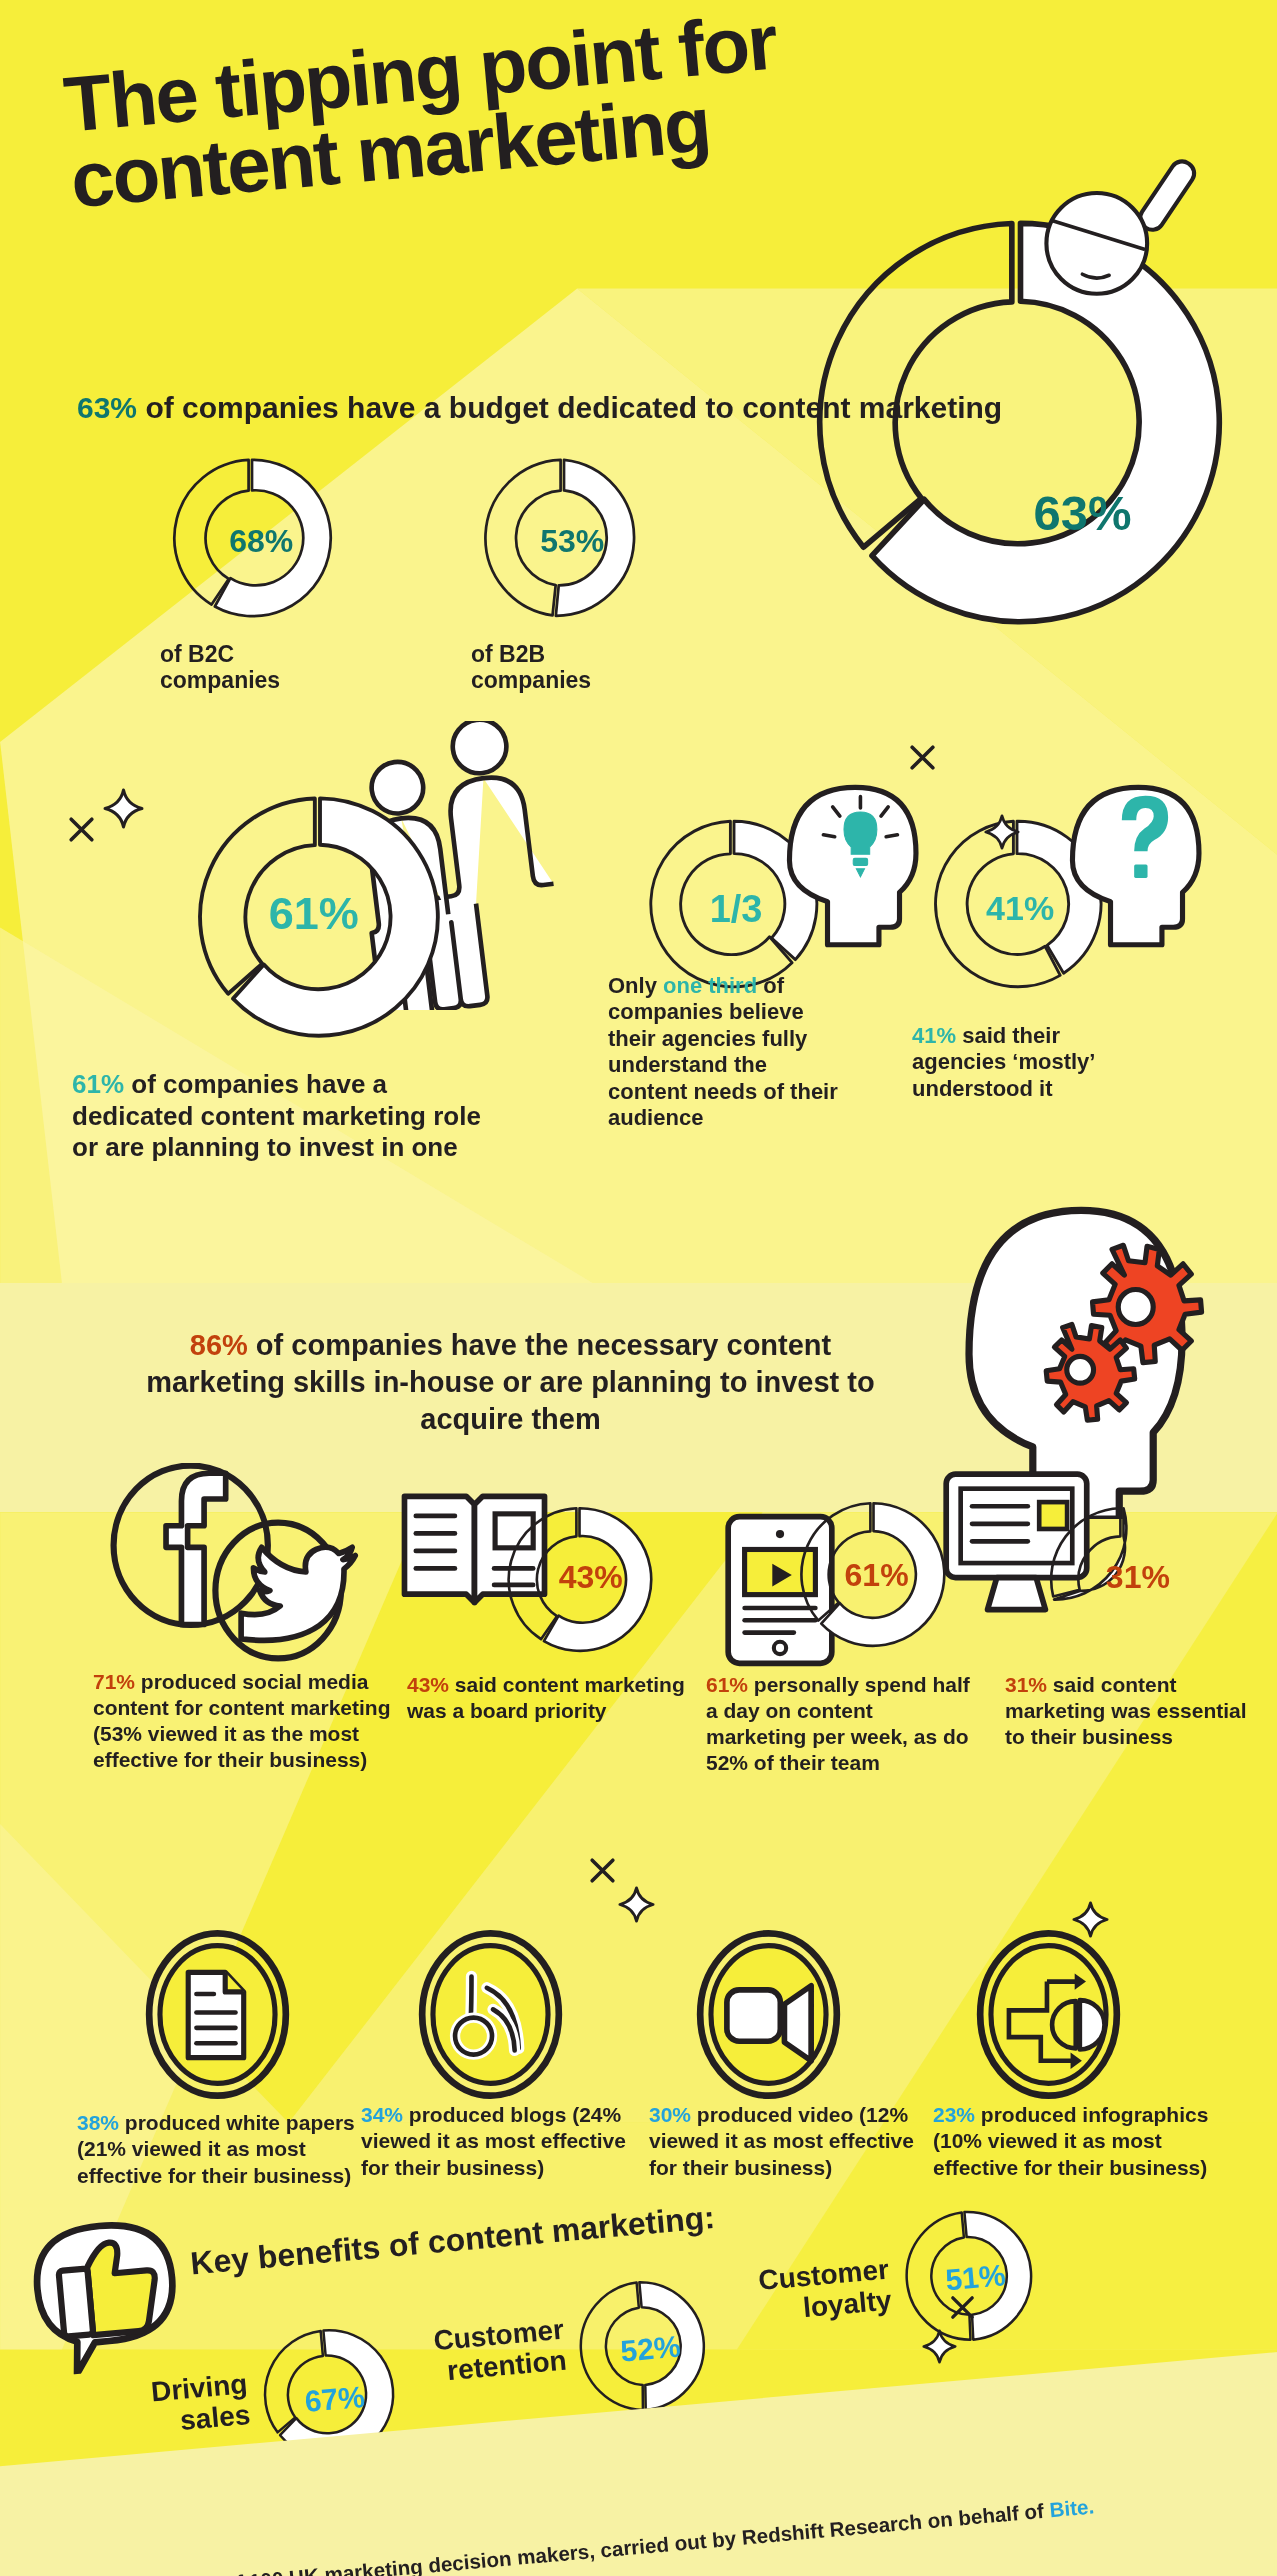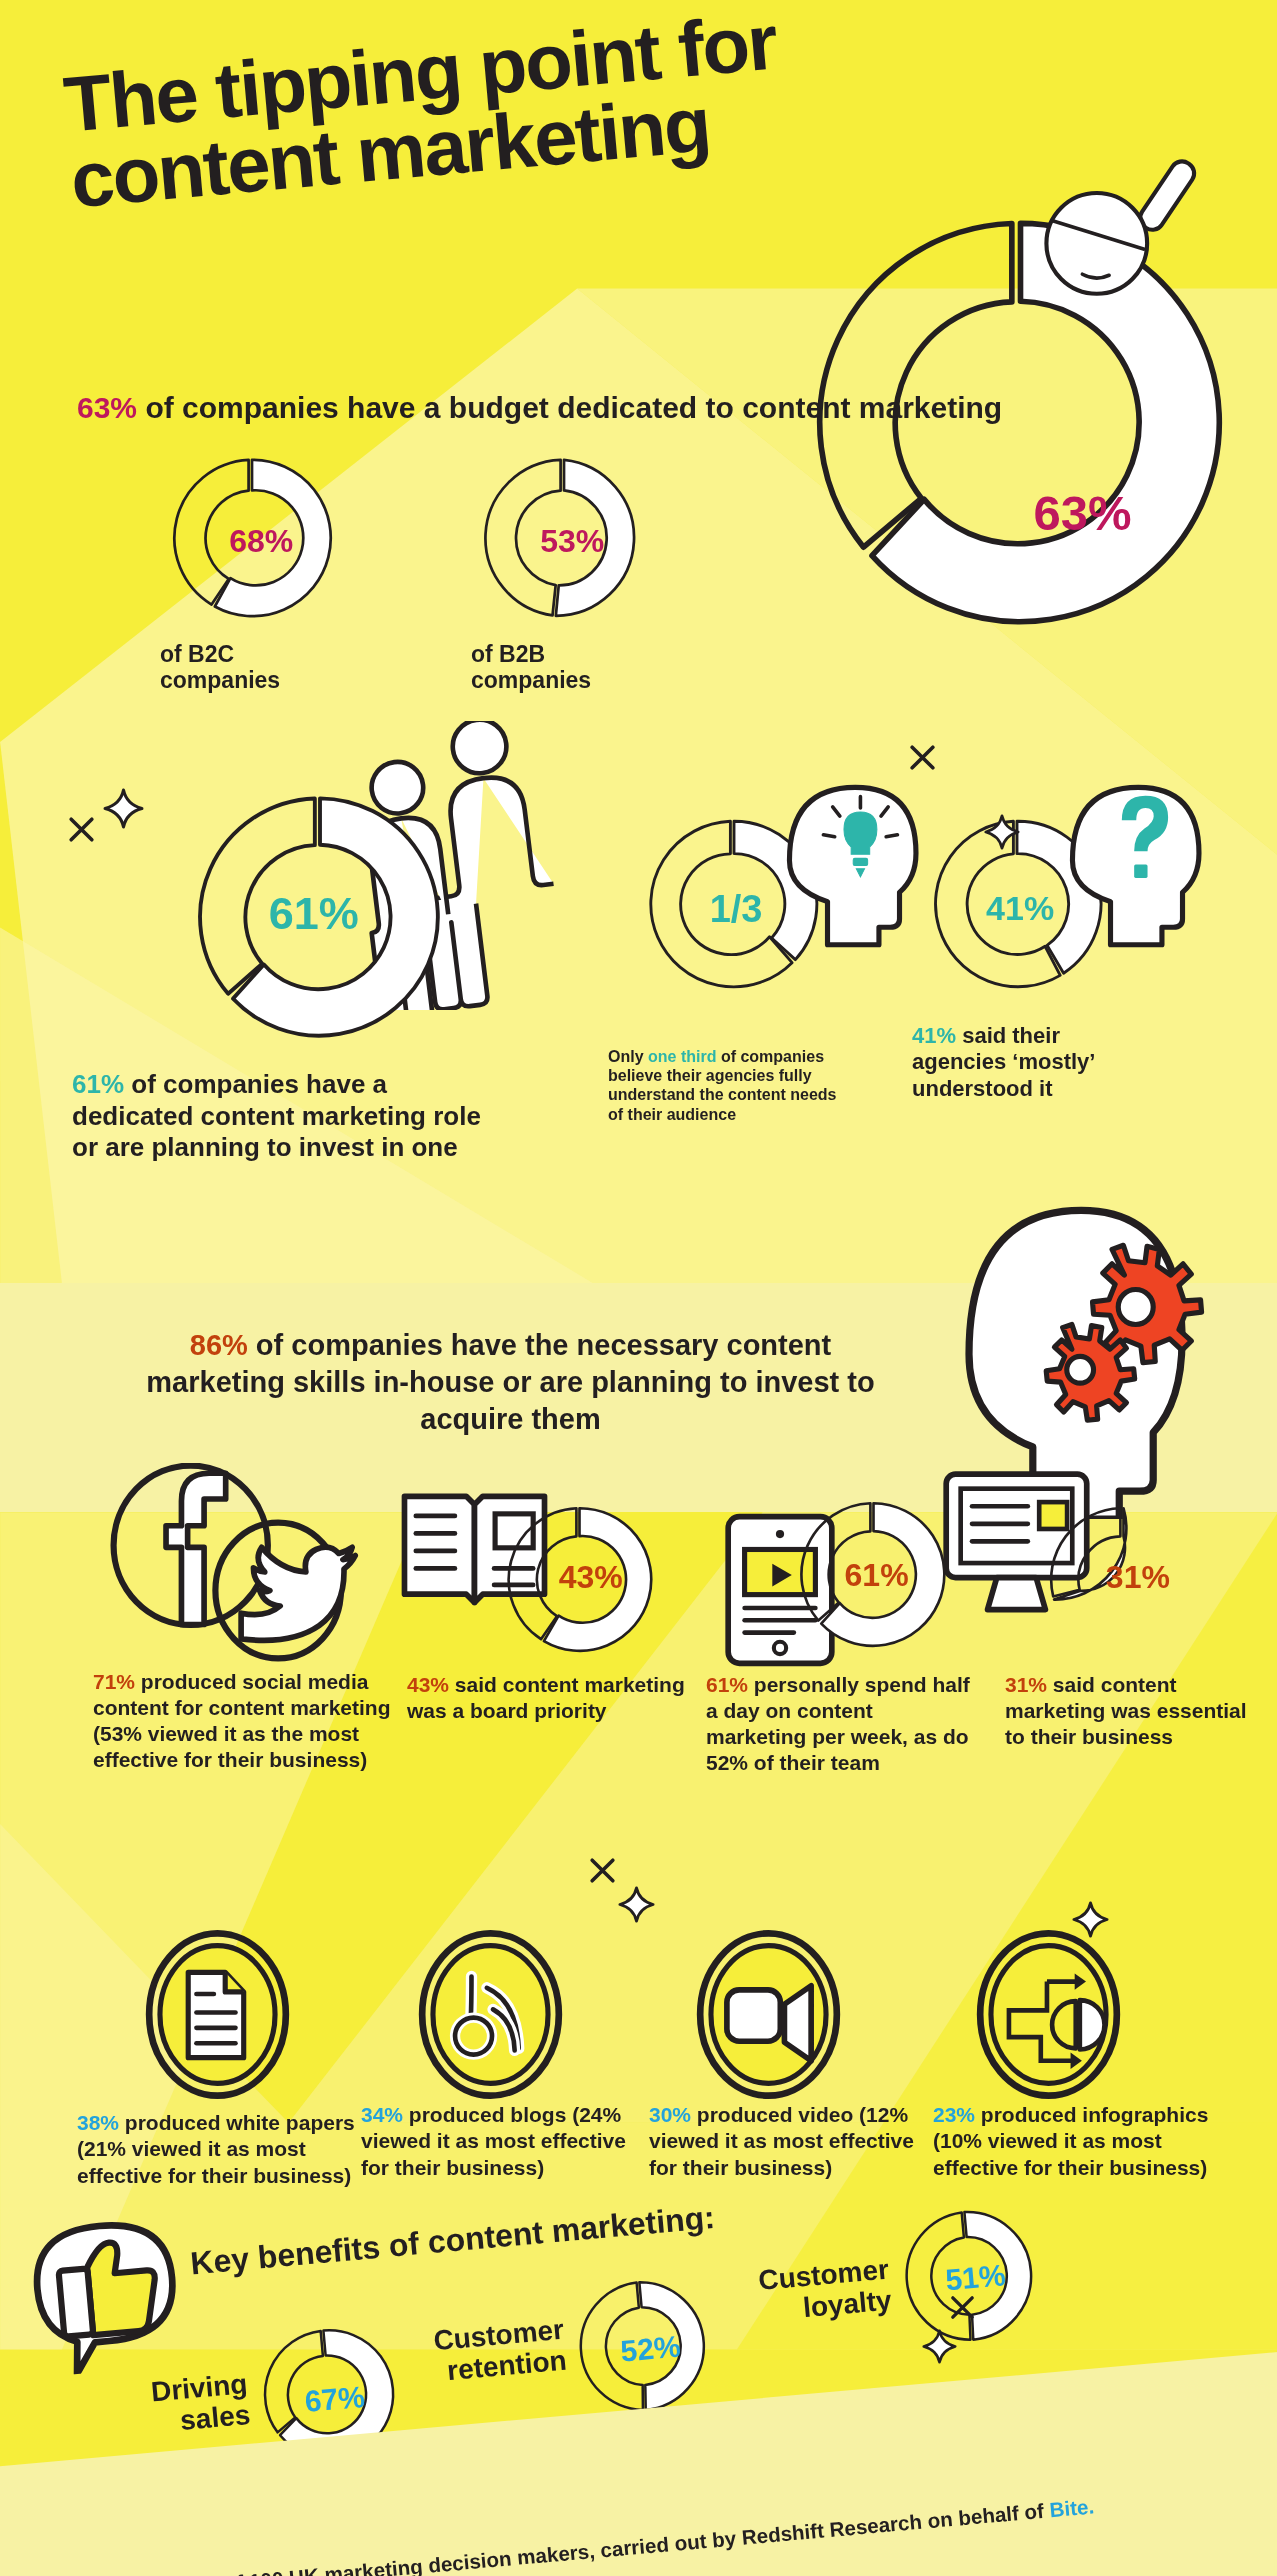--- a/index.html
+++ b/index.html
@@ -6,21 +6,21 @@
   html,body { background:#ffffff; }
   body {
     font-family: "Liberation Sans", sans-serif;
     width:1278px; height:2720px;
     position:relative; overflow:hidden;
   }
   #root { position:absolute; inset:0; background:#F6EE3A; overflow:hidden; }
 
   
   .shard { position:absolute; pointer-events:none; }
-  .purple { color:#be185d; }
+  .purple { color:#0f766e; }
   .teal   { color:#2DB5AA; }
   .red    { color:#c2410c; }
   .cyan   { color:#23A3DC; }
 
   
   #title {
     position:absolute; left:61px; top:67px; width:886px;
     transform:rotate(-5.1deg); transform-origin:0 0;
     font-size:78px; font-weight:bold; letter-spacing:-2.1px;
     line-height:0.98; color:#231F20;
@@ -177,21 +177,21 @@
     </g>
     <g stroke="#231F20" stroke-width="7" stroke-linecap="round">
       <path d="M160 46 l0 22"></path>
         <path d="M106 66 l14 18"></path>
         <path d="M214 66 l-14 18"></path>
       <path d="M88 120 l22 4"></path>
         <path d="M232 120 l-22 4"></path>
     </g>
   </svg>
 
-  <div class="cap" style="left:608px;top:1047px;width:242px;font-size:16px;line-height:1.2;">
+  <div class="cap" style="left:608px;top:973px;width:242px;font-size:22px;line-height:1.2;">
     <span>Only </span><span class="teal">one third</span><span> of companies believe their agencies fully understand the content needs of their audience</span>
   </div>
 
   <div class="donut" style="left:927px;top:814px;width:180px;height:180px;">
     <svg width="180" height="180" viewBox="0 0 200 200">
       <path d="M100 8 A92 92 0 0 1 151.8 176.9 L133.4 145.9 A56 56 0 0 0 100 44 Z" fill="#FFFFFF" stroke="#231F20" stroke-width="3.2" stroke-linejoin="round"></path>
       <path d="M148 179.3 A92 92 0 1 1 96 8.1 L96 44.3 A56 56 0 1 0 131.2 147 Z" fill="none" stroke="#231F20" stroke-width="3.2" stroke-linejoin="round"></path>
     </svg>
     <div class="val teal" style="font-size:34px; transform:translate(3.1px,4.1px);">41%</div>
   </div>

